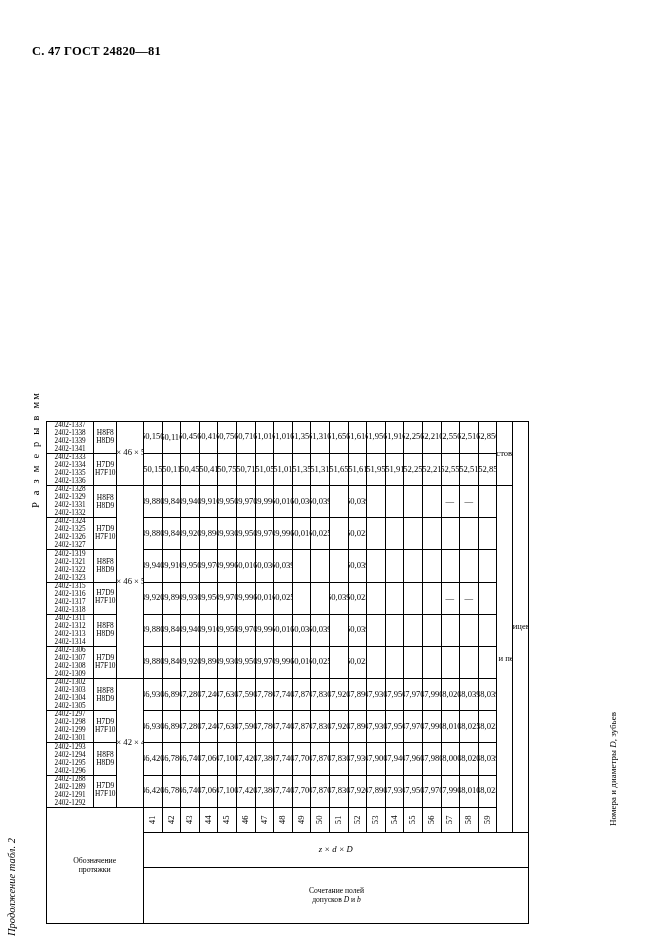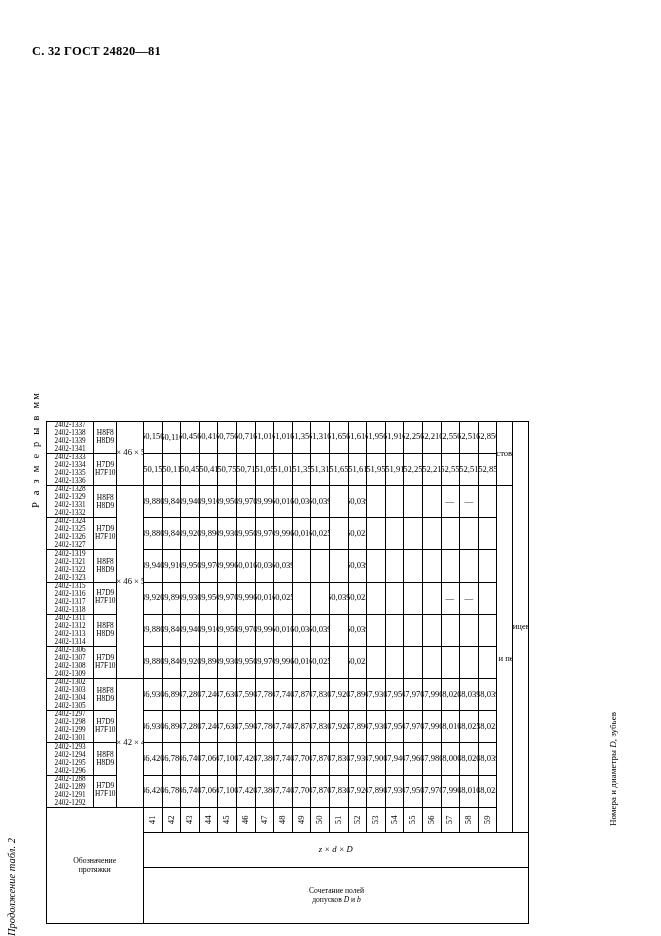--- a/index.html
+++ b/index.html
@@ -62,21 +62,21 @@
   }
   .itx{font-style:italic;}
   .tb-l{border-left-width:1.9px !important;}
   .tb-r{border-right-width:1.9px !important;}
   .tb-t{border-top-width:1.9px !important;}
   .tb-b{border-bottom-width:1.9px !important;}
 </style>
 </head>
 <body>
 
-<div class="page-header">С. 32 ГОСТ 24820—81</div>
+<div class="page-header">С. 47 ГОСТ 24820—81</div>
 
 <div id="rot-wrap">
 
   <div class="cont-note">Продолжение табл. 2</div>
   <div class="dim-note">Р а з м е р ы  в  мм</div>
 
   <table class="gost">
     <tbody id="tbody">
         <tr>
           <td class="hcol hdr-desig tb-l tb-t" rowspan="3" colspan="3"><span class="vtxt" style="font-size: 7.8px;">Обозначение<br>протяжки</span></td>

